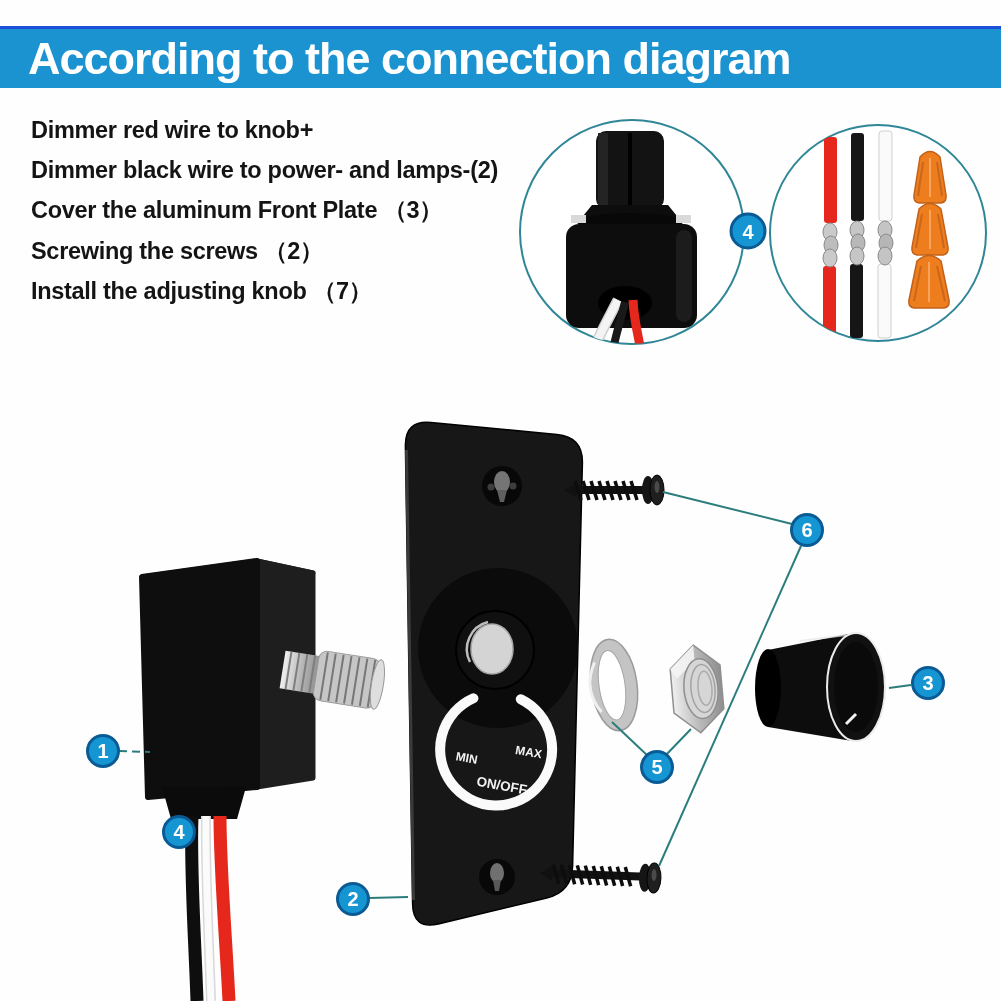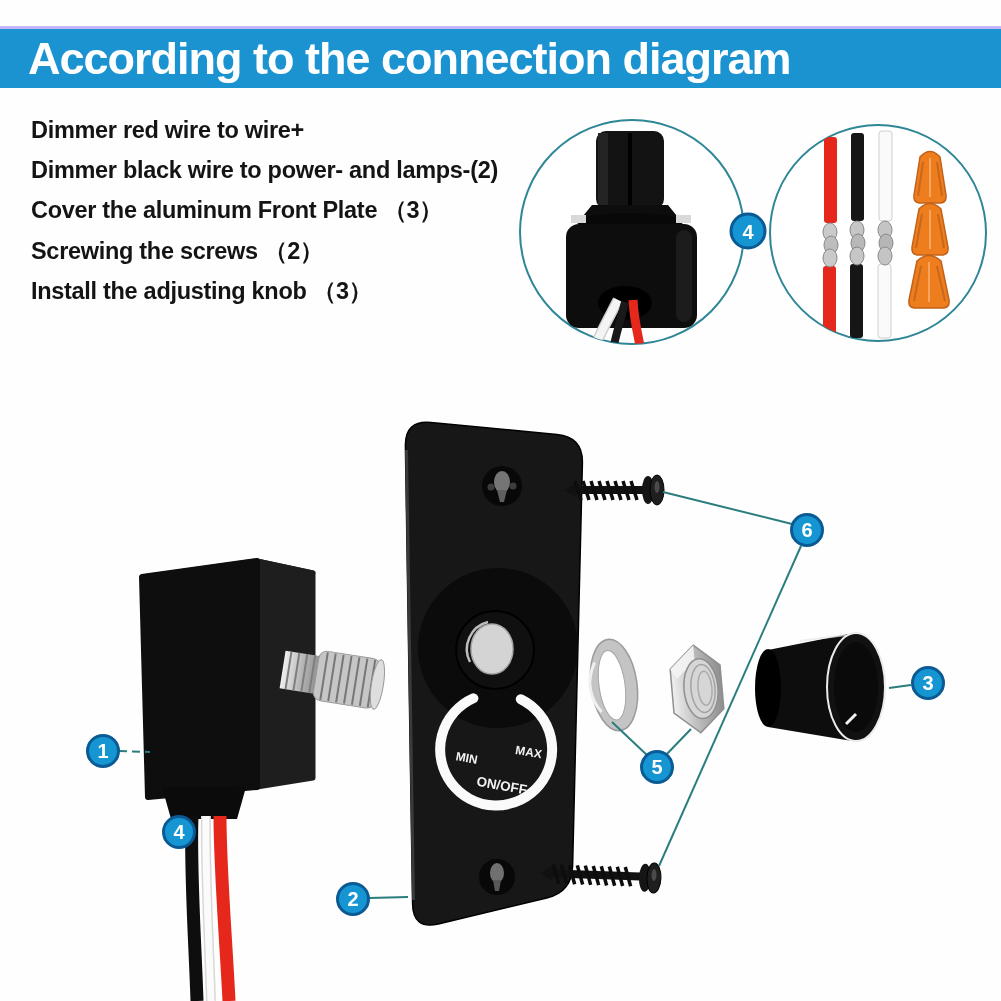--- a/index.html
+++ b/index.html
@@ -1,20 +1,20 @@
 <!DOCTYPE html>
 <html><head>
 <meta charset="utf-8">
 <style>
   html,body{margin:0;padding:0;background:#fff;}
   .stage{position:relative;width:1001px;height:1001px;background:#fefefe;overflow:hidden;
          font-family:"Liberation Sans",sans-serif;}
   
   .banner{position:absolute;left:0;top:26px;width:1001px;height:62px;background:#1b93d1;
-          border-top:3px solid #c4b5fd;box-sizing:border-box;display:flex;align-items:center;}
+          border-top:3px solid #1d4ed8;box-sizing:border-box;display:flex;align-items:center;}
   .banner h1{margin:0 0 0 28px;font-size:45px;font-weight:800;color:#ffffff;letter-spacing:-1px;}
   
   .instructions{position:absolute;left:31px;top:110px;}
   .instructions .line{height:40.2px;display:flex;align-items:center;
           font-size:23.5px;font-weight:700;color:#141414;letter-spacing:-0.3px;white-space:pre;}
   
   svg .plate-label{fill:#f2f2f2;font-family:"Liberation Sans",sans-serif;font-weight:bold;text-anchor:middle;}
   svg .badge circle{fill:#1695d3;stroke:#0a5a94;stroke-width:3px;}
   svg .badge text{fill:#ffffff;font-family:"Liberation Sans",sans-serif;font-weight:800;
           font-size:20px;text-anchor:middle;}
@@ -23,25 +23,25 @@
 </head>
 <body>
 
 <div class="stage">
 
   <div class="banner">
     <h1>According to the connection diagram</h1>
   </div>
 
   <div class="instructions">
-    <div class="line">Dimmer red wire to wire+</div>
+    <div class="line">Dimmer red wire to knob+</div>
     <div class="line">Dimmer black wire to power- and lamps-(2)</div>
     <div class="line">Cover the aluminum Front Plate （3）</div>
     <div class="line">Screwing the screws （2）</div>
-    <div class="line">Install the adjusting knob （3）</div>
+    <div class="line">Install the adjusting knob （7）</div>
   </div>
 
   <svg width="1001" height="1001" viewBox="0 0 1001 1001" style="position:absolute;left:0;top:0;">
     <defs>
       <clipPath id="clipL">
           <circle cx="632" cy="232" r="112"></circle>
         </clipPath>
       <clipPath id="clipR">
           <circle cx="878" cy="233" r="108"></circle>
         </clipPath>

